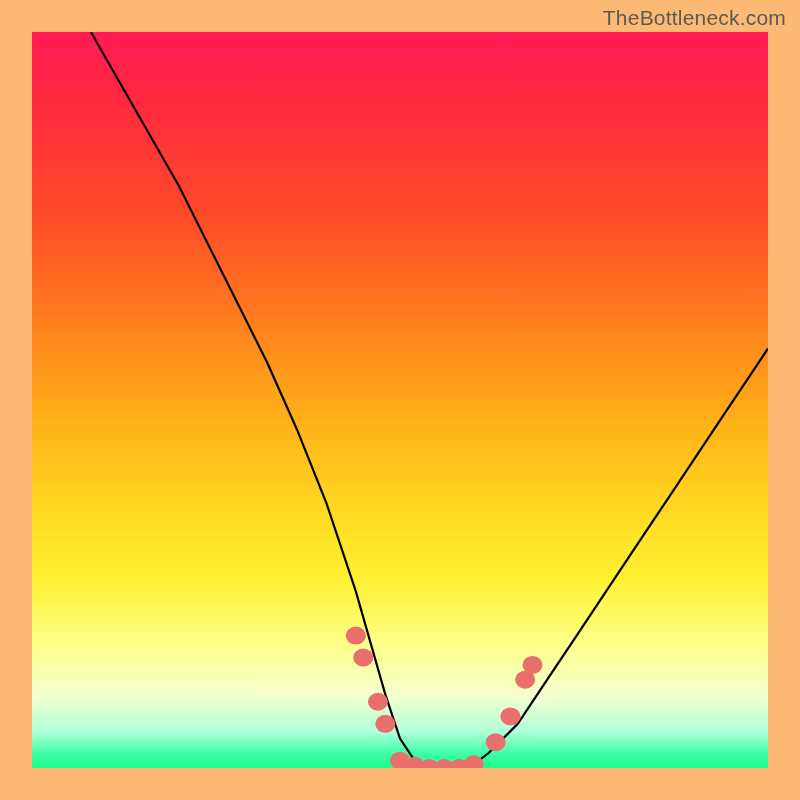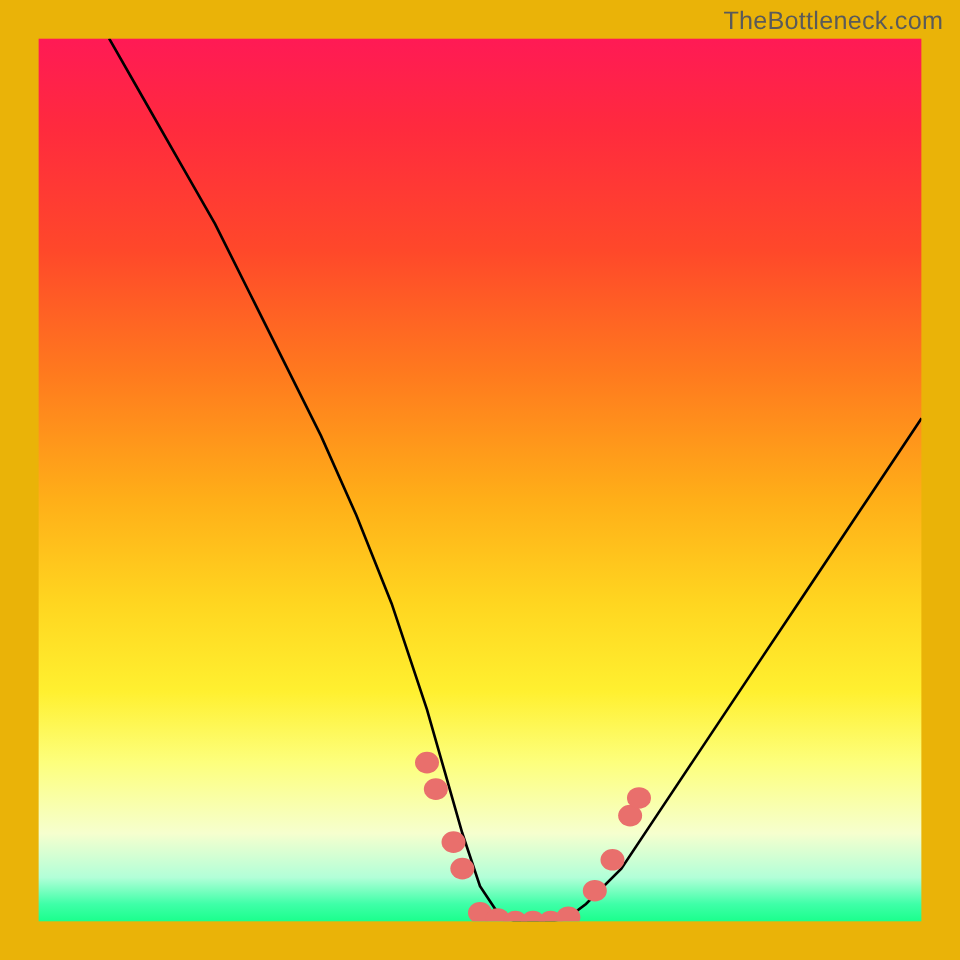--- a/index.html
+++ b/index.html
@@ -10,21 +10,21 @@
     overflow: hidden;
     background: #000;
     font-family: Arial, Helvetica, sans-serif;
   }
   .frame {
     position: absolute;
     left: 0;
     top: 0;
     width: 800px;
     height: 800px;
-    background: #eab308;
+    background: #fdba74;
   }
   .plot {
     position: absolute;
     left: 32px;
     top: 32px;
     width: 736px;
     height: 736px;
     overflow: hidden;
   }
   .gradient-bg {

